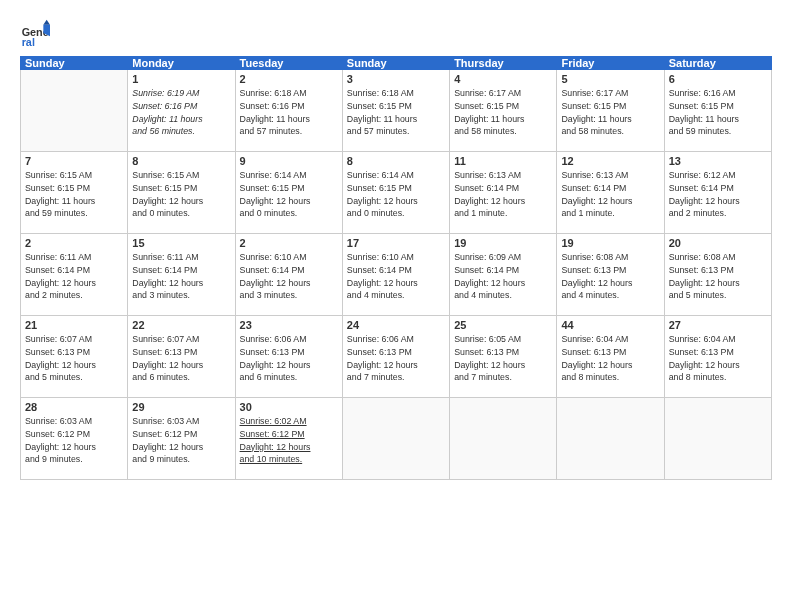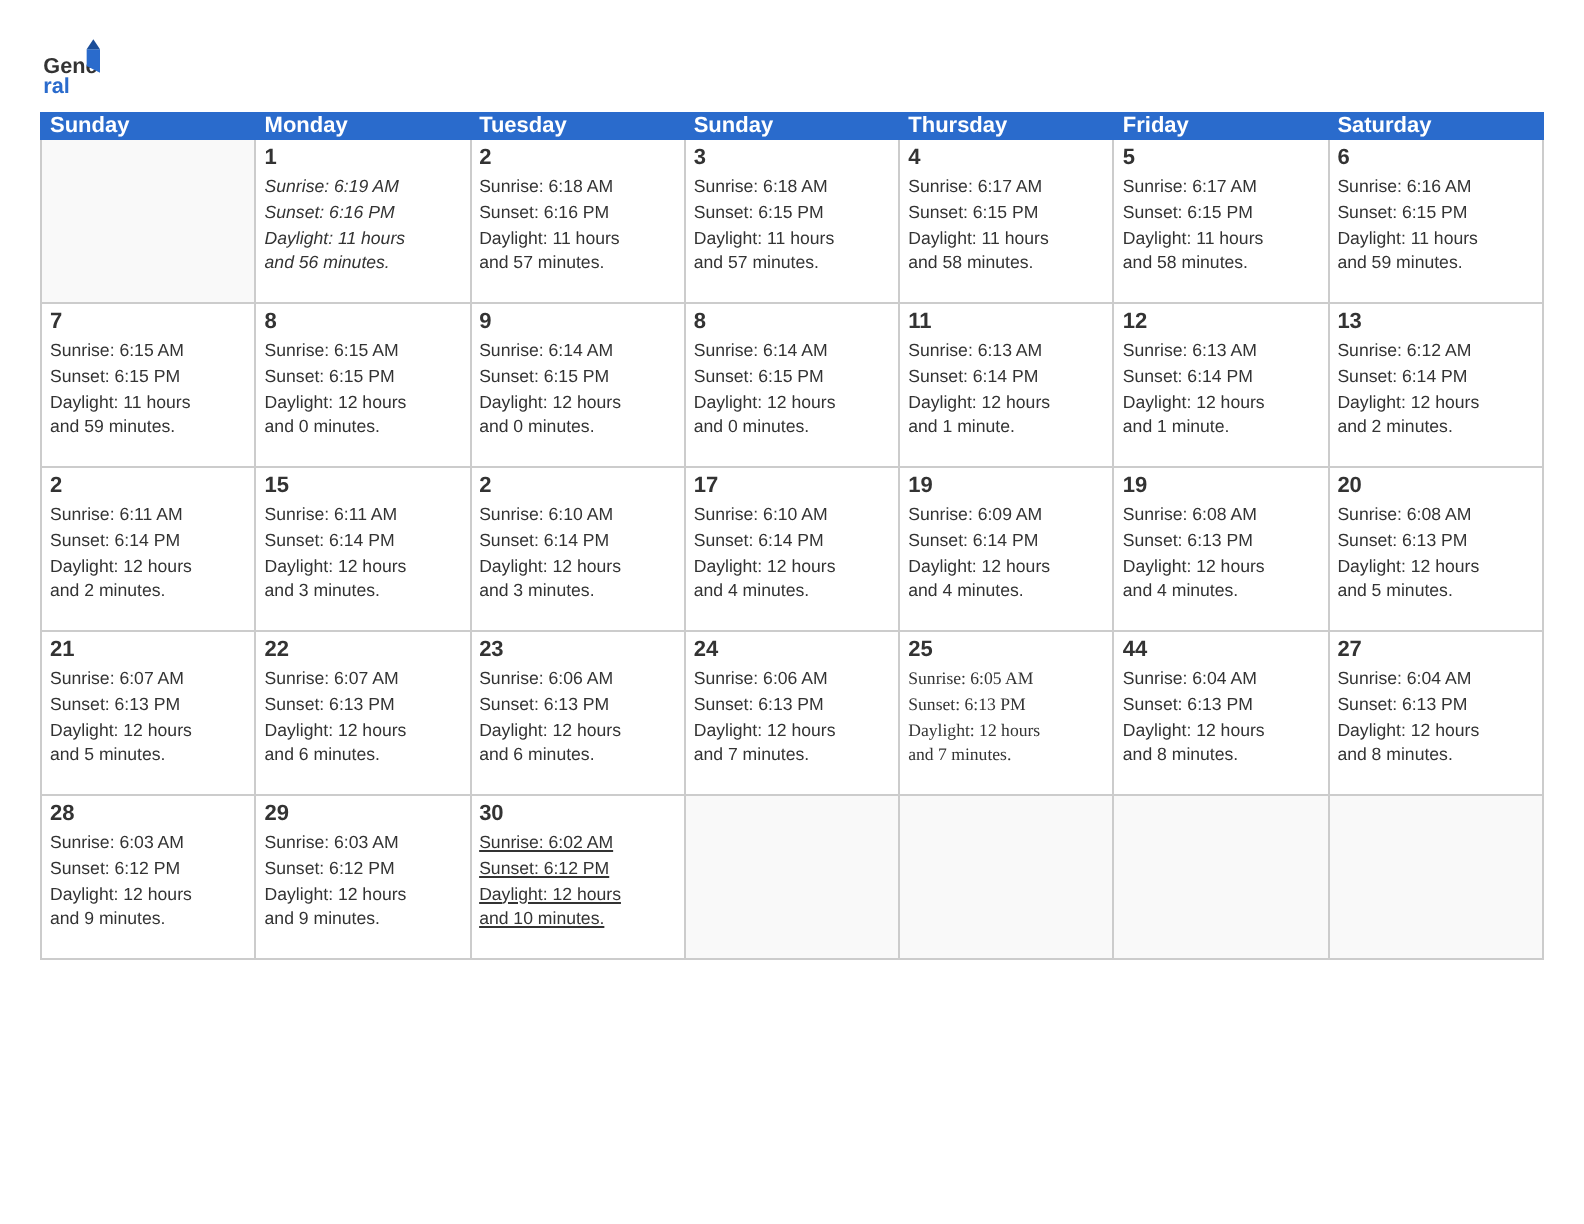--- a/index.html
+++ b/index.html
@@ -296,21 +296,21 @@
           </td>
           <td>
             <span class="day-num">24</span>
             <div class="cell-info" style="white-space: pre-line;">Sunrise: 6:06 AM
 Sunset: 6:13 PM
 Daylight: 12 hours
 and 7 minutes.</div>
           </td>
           <td>
             <span class="day-num">25</span>
-            <div class="cell-info" style="white-space: pre-line; font-family: Liberation Serif, serif;">Sunrise: 6:05 AM
+            <div class="cell-info" style="white-space: pre-line;">Sunrise: 6:05 AM
 Sunset: 6:13 PM
 Daylight: 12 hours
 and 7 minutes.</div>
           </td>
           <td>
             <span class="day-num">44</span>
             <div class="cell-info" style="white-space: pre-line;">Sunrise: 6:04 AM
 Sunset: 6:13 PM
 Daylight: 12 hours
 and 8 minutes.</div>

